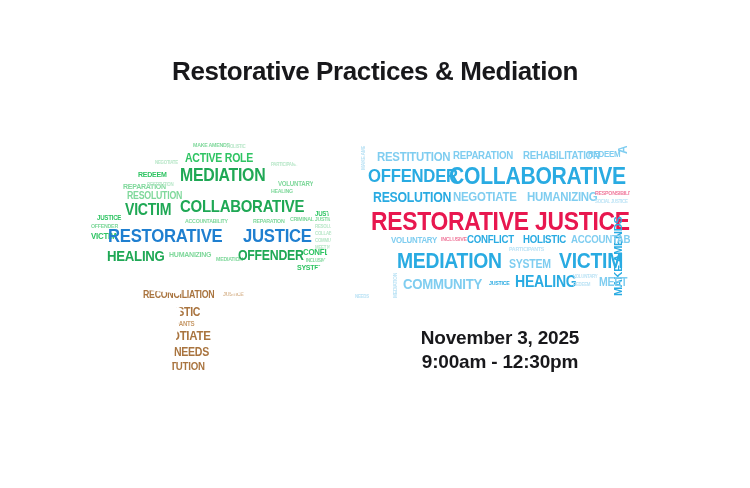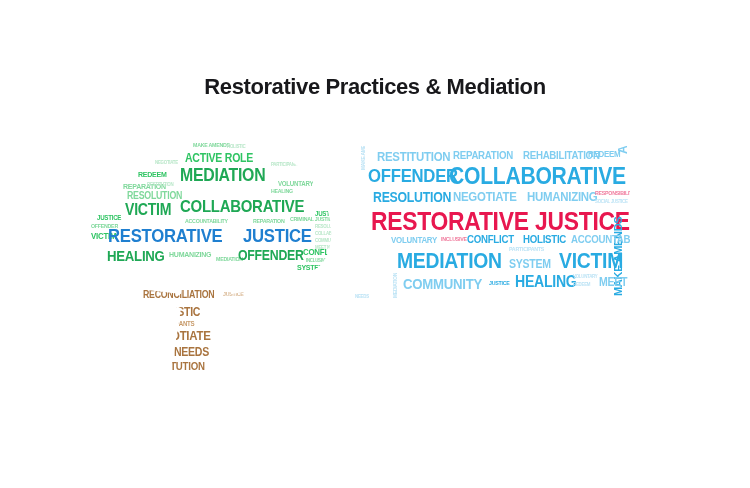--- a/index.html
+++ b/index.html
@@ -12,21 +12,21 @@
 
   
   .title-block{
     position:absolute;left:0;top:50px;width:750px;text-align:center;
     color:#18181b;
   }
   .title-line1{
     font-size:23px;font-weight:bold;letter-spacing:-0.2px;line-height:30px;
   }
   .title-line2{
-    font-size:22px;font-weight:bold;letter-spacing:-0.4px;line-height:34px;margin-top:20px;
+    font-size:26px;font-weight:bold;letter-spacing:-0.4px;line-height:34px;margin-top:4px;
   }
 
   
   .date-block{
     position:absolute;left:375px;top:326px;width:250px;text-align:center;
     color:#18181b;
   }
   .date-line{font-size:19px;font-weight:bold;line-height:24px;letter-spacing:-0.2px;}
 
   
@@ -158,15 +158,17 @@
         <div class="w" style="left: 134px; top: 134px; font-size: 6px; color: rgb(41, 171, 226); transform: scaleX(0.88);">JUSTICE</div>
         <div class="w" style="left: 160px; top: 128px; font-size: 16px; color: rgb(41, 171, 226); transform: scaleX(0.88);">HEALING</div>
         <div class="w" style="left: 218px; top: 128px; font-size: 5px; color: rgb(188, 227, 245); transform: scaleX(0.88);">VOLUNTARY</div>
         <div class="w" style="left: 218px; top: 136px; font-size: 5px; color: rgb(188, 227, 245); transform: scaleX(0.88);">REDEEM</div>
         <div class="w" style="left: 244px; top: 130px; font-size: 12px; color: rgb(127, 205, 240); transform: scaleX(0.88);">MEET NEEDS</div>
         <div class="w" style="left: 0px; top: 148px; font-size: 5px; color: rgb(188, 227, 245); transform: scaleX(0.88);">NEEDS</div>
       </div>
   </div>
 
   <div class="date-block">
+    <div class="date-line">November 3, 2025</div>
+    <div class="date-line">9:00am - 12:30pm</div>
   </div>
 
 </div>
 
 </body></html>

